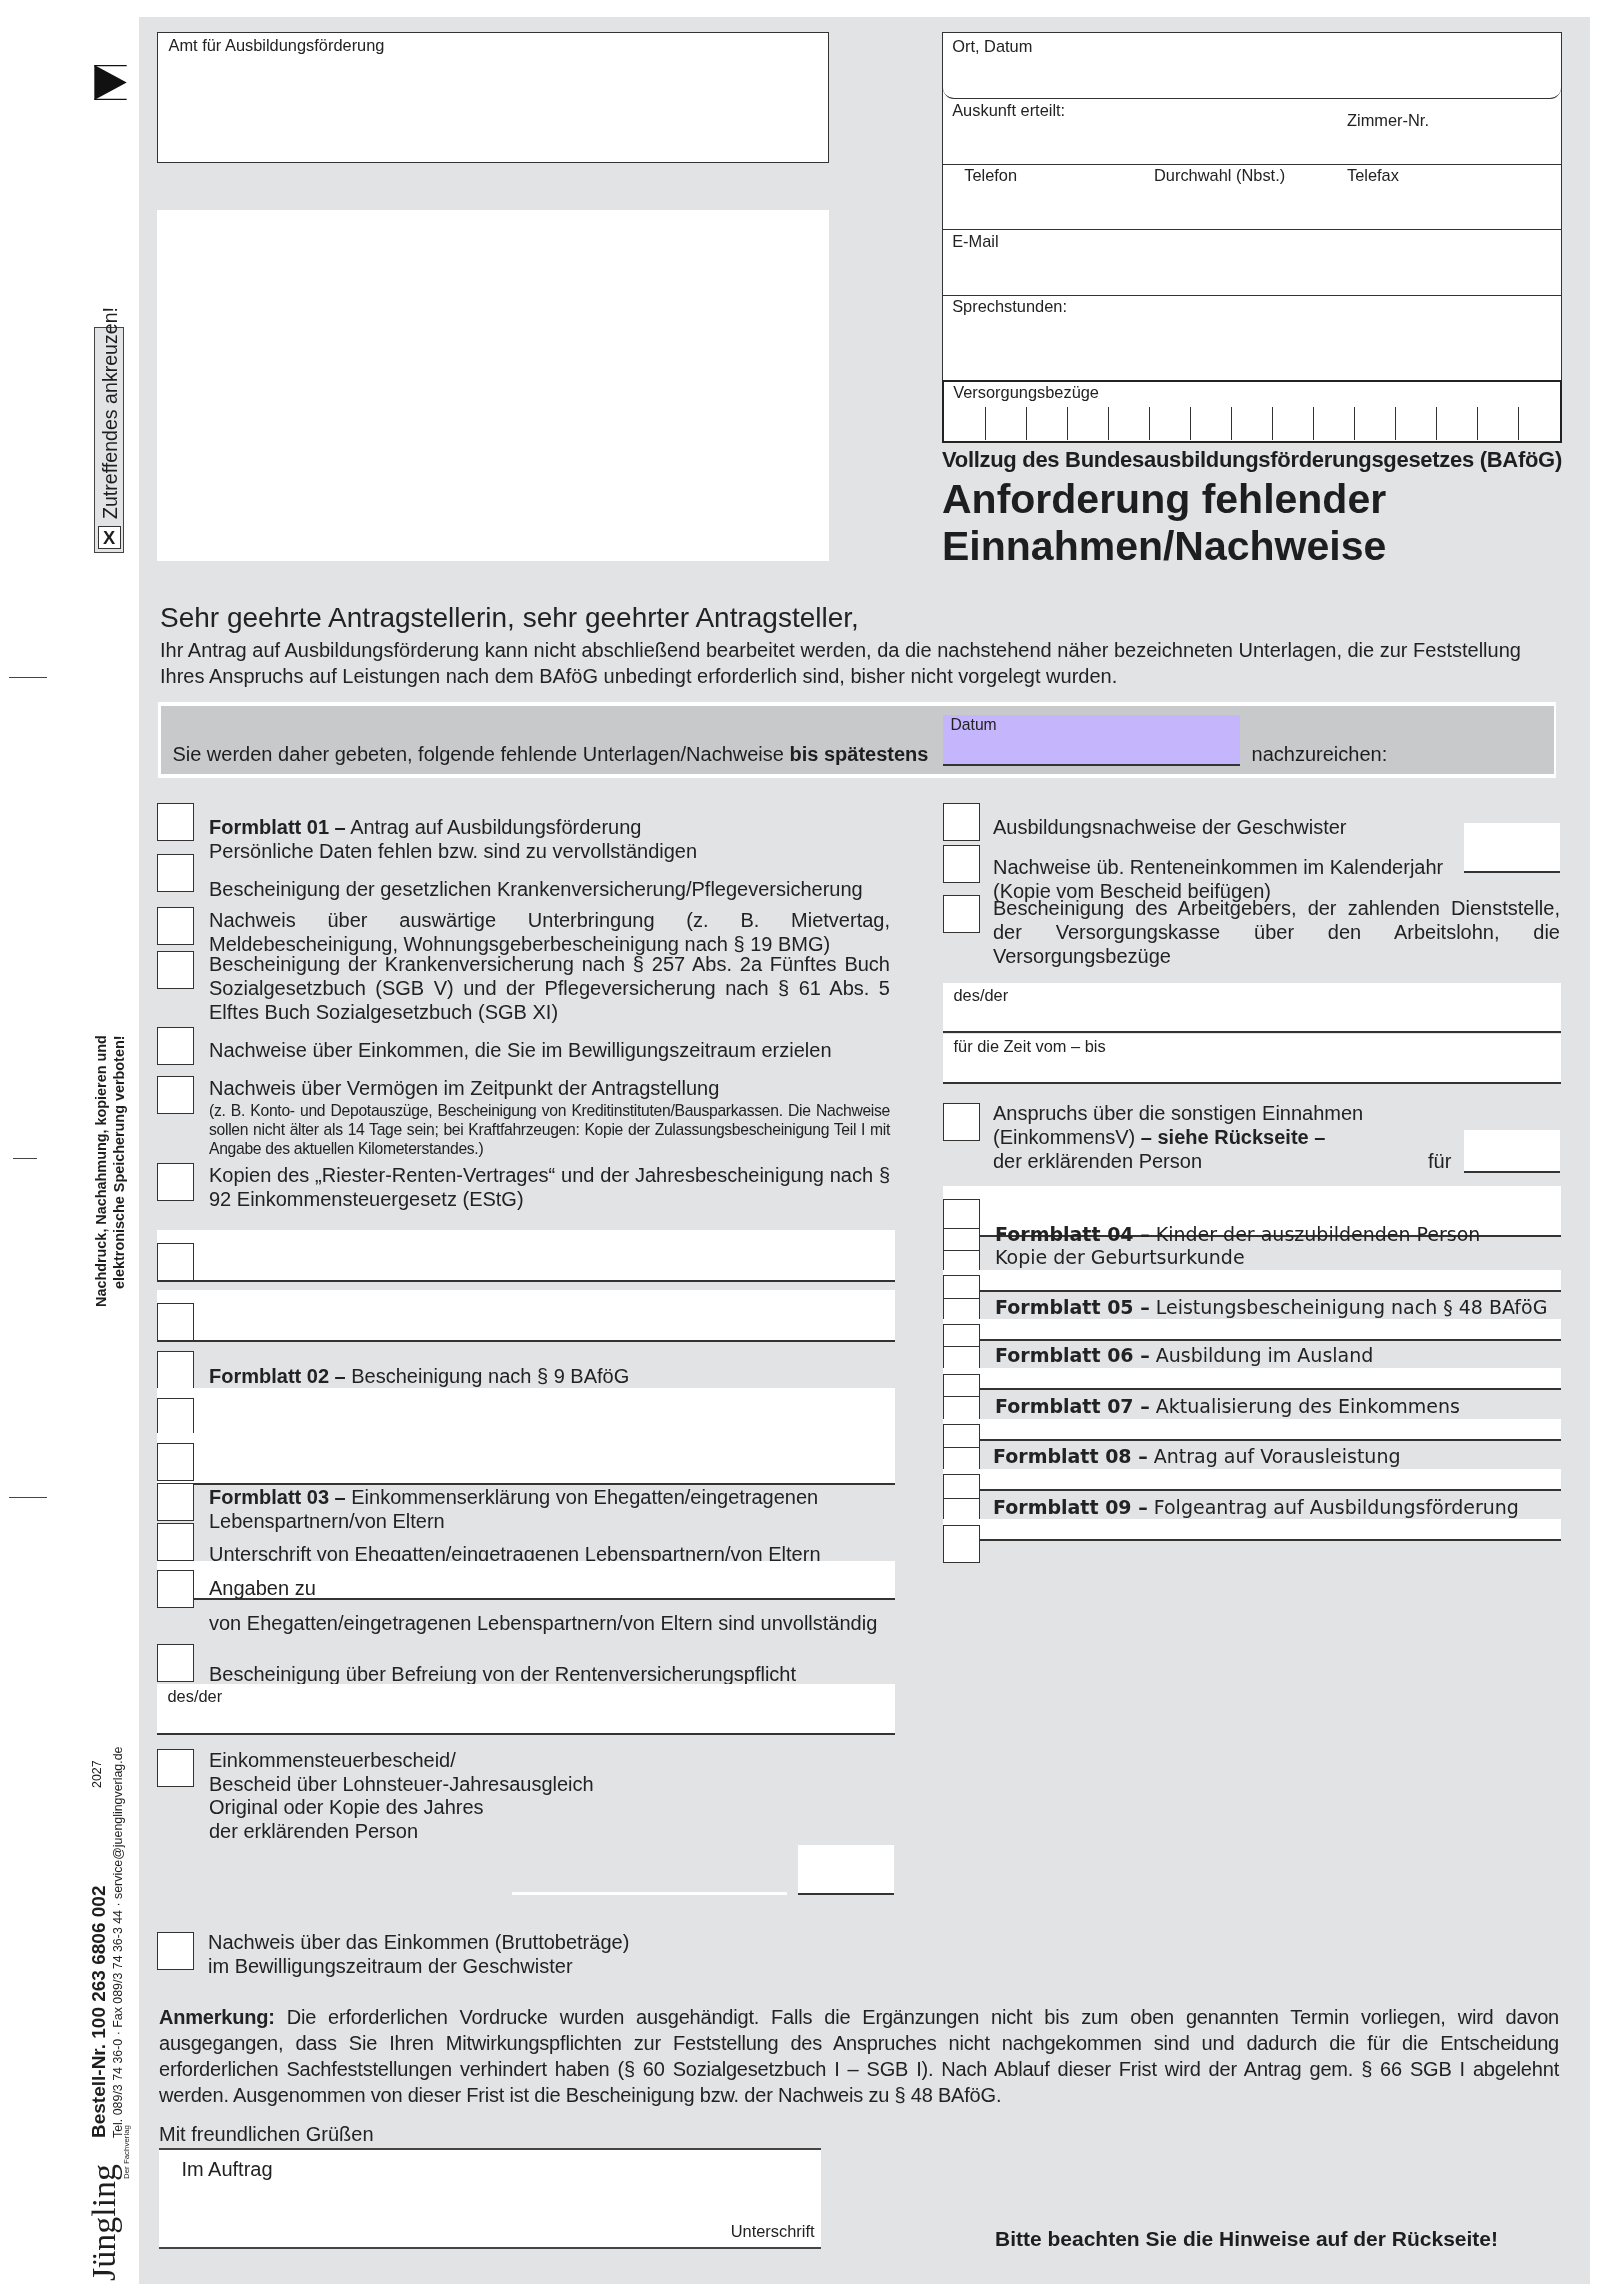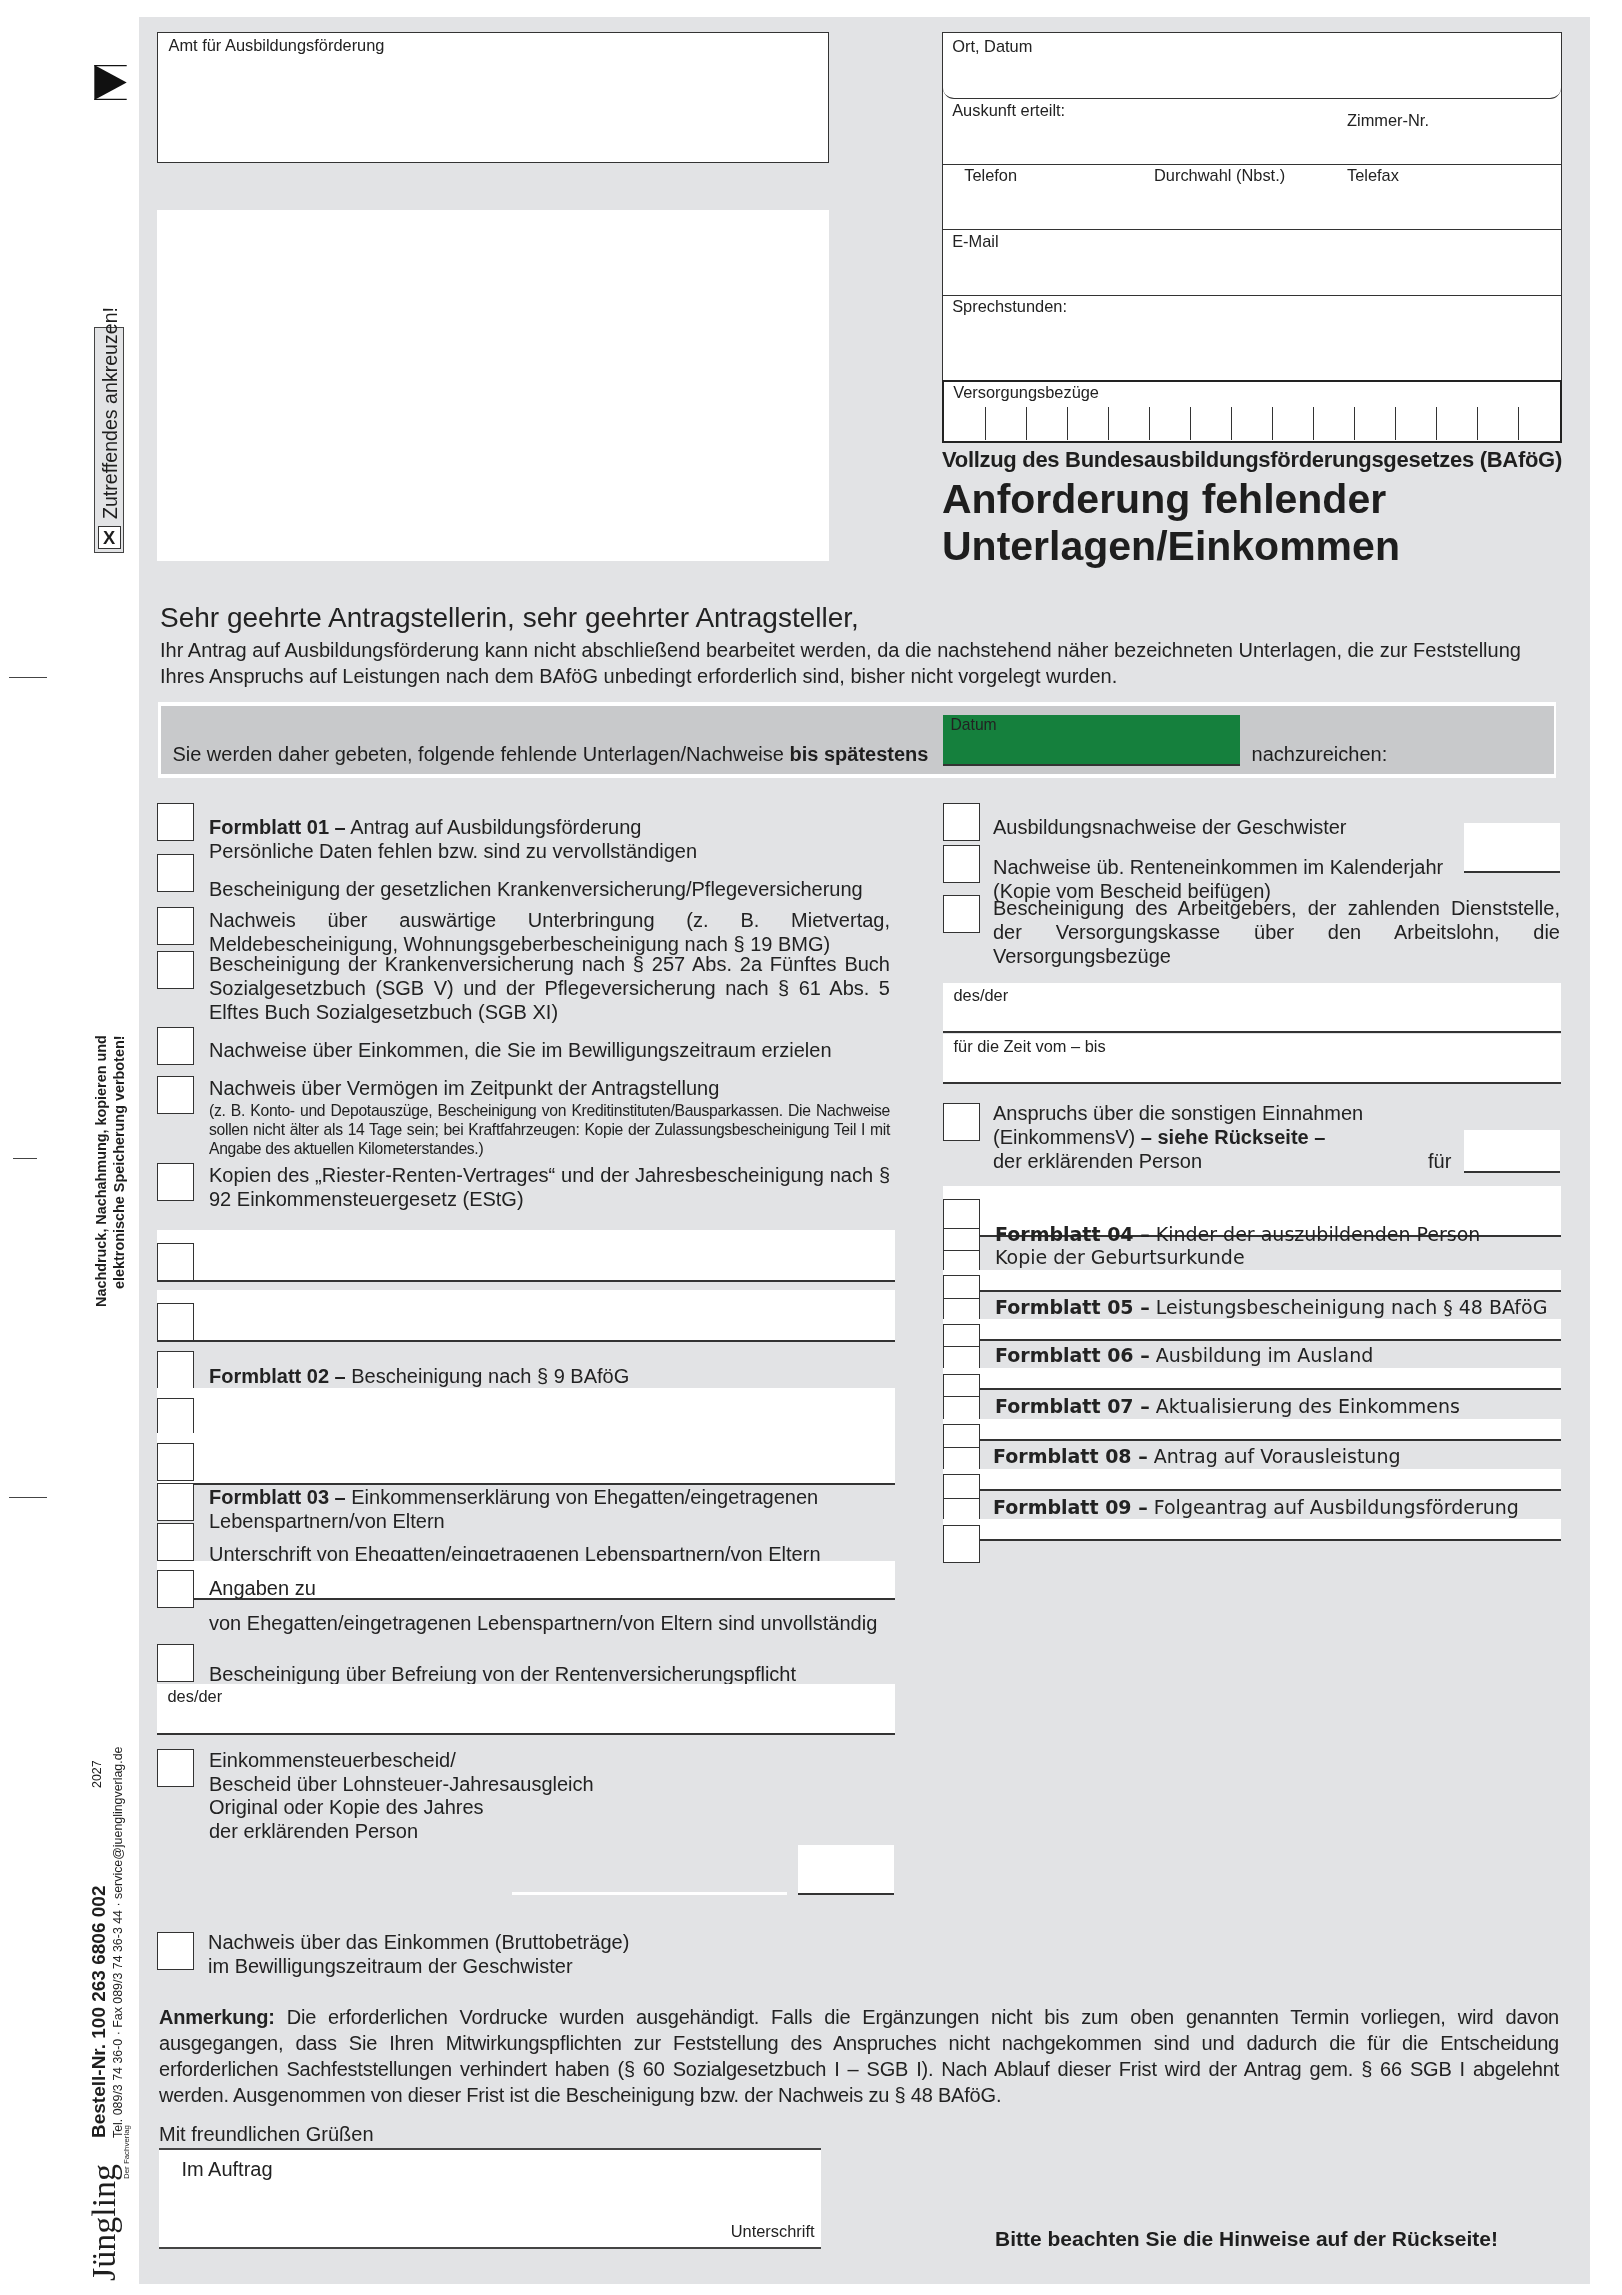--- a/index.html
+++ b/index.html
@@ -90,31 +90,31 @@
       <div style="position: absolute; top: 0px; bottom: 0px; width: 1.3px; background: rgb(51, 51, 51); left: 410px;"></div>
       <div style="position: absolute; top: 0px; bottom: 0px; width: 1.3px; background: rgb(51, 51, 51); left: 451px;"></div>
       <div style="position: absolute; top: 0px; bottom: 0px; width: 1.3px; background: rgb(51, 51, 51); left: 492px;"></div>
       <div style="position: absolute; top: 0px; bottom: 0px; width: 1.3px; background: rgb(51, 51, 51); left: 533px;"></div>
       <div style="position: absolute; top: 0px; bottom: 0px; width: 1.3px; background: rgb(51, 51, 51); left: 574px;"></div>
     </div>
 </div>
 
 <div class="abs" style="left:942px;top:447px;font-size:22px;font-weight:bold;letter-spacing:-0.3px;white-space:nowrap;">Vollzug des Bundesausbildungsförderungsgesetzes (BAföG)</div>
 <div class="abs" style="left:942px;top:476px;font-size:41px;font-weight:bold;white-space:nowrap;">Anforderung fehlender</div>
-<div class="abs" style="left:942px;top:523px;font-size:41px;font-weight:bold;white-space:nowrap;">Unterlagen/Einkommen</div>
+<div class="abs" style="left:942px;top:523px;font-size:41px;font-weight:bold;white-space:nowrap;">Einnahmen/Nachweise</div>
 
 <div class="txt" style="left:160px;top:606px;font-size:28px;">Sehr geehrte Antragstellerin, sehr geehrter Antragsteller,</div>
 <div class="txt" style="left:160px;top:637px;width:1387px;font-size:20px;line-height:26px;">Ihr Antrag auf Ausbildungsförderung kann nicht abschließend bearbeitet werden, da die nachstehend näher bezeichneten Unterlagen, die zur Feststellung Ihres Anspruchs auf Leistungen nach dem BAföG unbedingt erforderlich sind, bisher nicht vorgelegt wurden.</div>
 
 <div class="abs" style="left:158px;top:702px;width:1398px;height:76px;background:#fff;">
   <div class="abs" style="left:2.6px;top:3.9px;width:1393px;height:68px;background:#c8c9cb;">
     <div class="abs" style="left:11.8px;top:37px;font-size:20px;white-space:nowrap;">
       <span>Sie werden daher gebeten, folgende fehlende Unterlagen/Nachweise </span><b>bis spätestens</b>
     </div>
-    <div class="abs" style="left:782px;top:9.2px;width:297px;height:51px;background:#15803d;border-bottom:2px solid #333;box-sizing:border-box;">
+    <div class="abs" style="left:782px;top:9.2px;width:297px;height:51px;background:#c4b5fd;border-bottom:2px solid #333;box-sizing:border-box;">
       <span class="lbl" style="left:7.9px;top:1.3px;font-size:15.7px;">Datum</span>
     </div>
     <div class="abs" style="left:1091px;top:37px;font-size:20px;">nachzureichen:</div>
   </div>
 </div>
 
 <div class="cb" style="left:157px;top:803px;"></div>
 <div class="txt" style="left:209px;top:815px;width:681px;">
   <b>Formblatt 01 –</b><span> Antrag auf Ausbildungsförderung</span><br><span>Persönliche Daten fehlen bzw. sind zu vervollständigen</span>
 </div>

